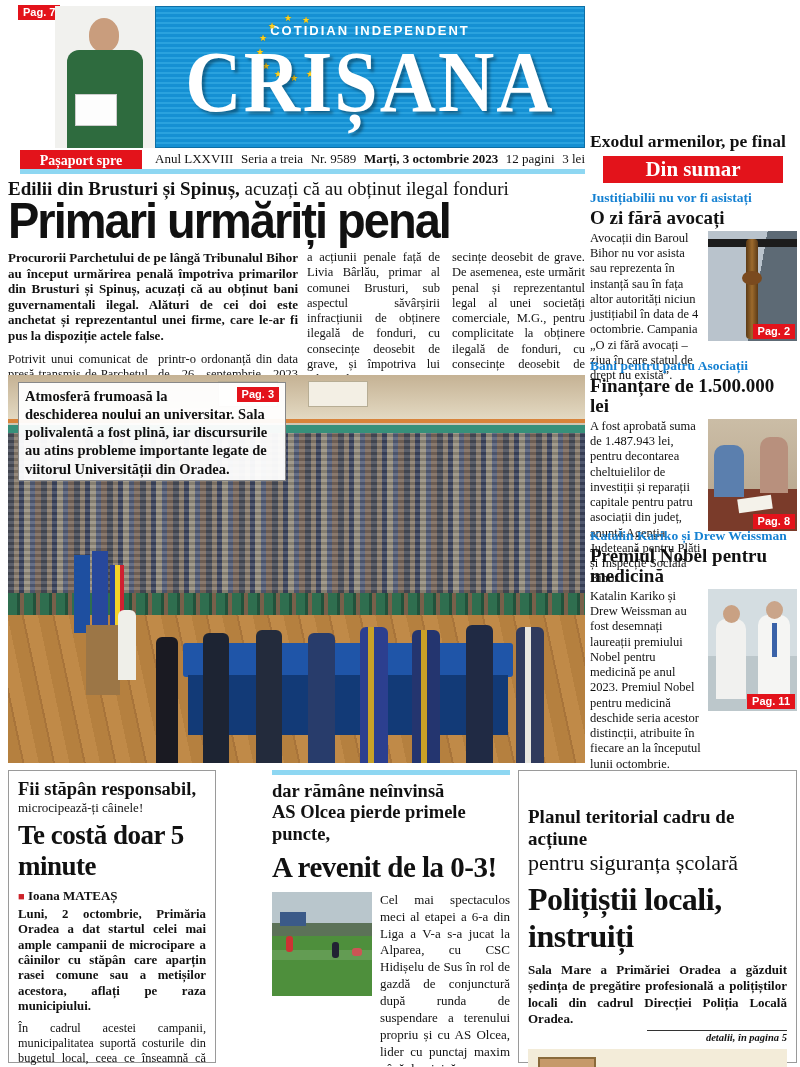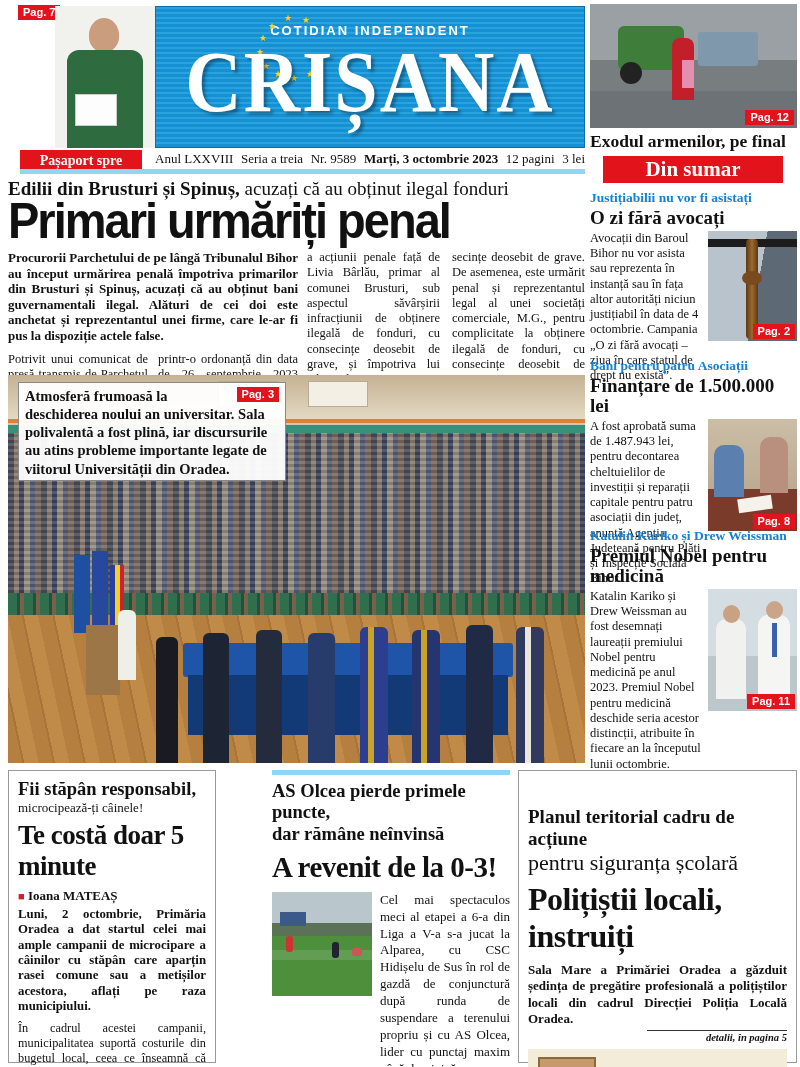--- a/index.html
+++ b/index.html
@@ -232,28 +232,20 @@
     <div class="fig" style="left:458px; top:250px; width:27px; height:138px; background:#202a44;"></div>
     <div class="fig" style="left:508px; top:252px; width:28px; height:136px; background:linear-gradient(90deg,#303a5c 0 9px,#e8e6df 9px 15px,#303a5c 15px 28px);"></div>
     <div class="fig" style="left:148px; top:262px; width:22px; height:126px; background:#1a1a22;"></div>
   </div>
   <div class="abs caption-box">
     <span class="badge">Pag. 3</span>
     <span>Atmosferă frumoasă la deschiderea noului an universitar. Sala polivalentă a fost plină, iar discursurile au atins probleme importante legate de viitorul Universității din Oradea.</span>
   </div>
 
   <div class="abs sidebar">
-    <div class="sb-photo1">
-      <div class="sb1-tractor"></div>
-      <div class="sb1-wheel"></div>
-      <div class="sb1-truck"></div>
-      <div class="sb1-red"></div>
-      <div class="sb1-pink"></div>
-      <span class="badge" style="position:absolute; right:3px; bottom:3px;">Pag. 12</span>
-    </div>
     <div class="sb-caption">Exodul armenilor, pe final</div>
     <div class="din-sumar">Din sumar</div>
 
     <div class="sb-item" style="top:190px;">
       <div class="sb-kicker">Justițiabilii nu vor fi asistați</div>
       <div class="sb-title">O zi fără avocați</div>
       <div class="sb-row">
         <div class="sb-body">Avocații din Baroul Bihor nu vor asista sau reprezenta în instanță sau în fața altor autorități niciun justițiabil în data de 4 octombrie. Campania „O zi fără avocați – ziua în care statul de drept nu există”.</div>
         <div class="sb-pic pic-justice">
           <div class="pj-bar"></div>
@@ -305,22 +297,22 @@
       <span class="sq">■</span>
       <span>Ioana MATEAȘ</span>
     </div>
     <div class="lead-bold" style="font-size:12.8px;">Luni, 2 octombrie, Primăria Oradea a dat startul celei mai ample campanii de microcipare a câinilor cu stăpân care aparțin rasei comune sau a metișilor acestora, aflați pe raza municipiului.</div>
     <div class="bl-body">În cadrul acestei campanii, municipalitatea suportă costurile din bugetul local, ceea ce înseamnă că fiecare deținător sau proprietar poate să-și microcipeze gratuit patrupedul. Programul se va derula atât în cele două cabinete veterinare cu care administrația publică locală a încheiat contracte, cât și pe teren, în locații prestabilite și anunțate din timp. După finalizarea campaniei, care se va întinde pe maximum un an, proprietarii de câini vor mai avea la dispoziție 2-3 luni pentru a-și microcipa pe cost propriu animalele. După această perioadă, se va pune în aplicare legislația în vigoare. Legislația prevede obligativitatea microcipării animalului de companie, în caz contrar proprietarul fiind pasibil de sancțiune, conform legii.</div>
 
   </div>
 
   <div class="abs bm">
     <div class="bm-cyan"></div>
+    <div class="bm-kicker">dar rămâne neînvinsă</div>
     <div class="bm-kicker">AS Olcea pierde primele puncte,</div>
-    <div class="bm-kicker">dar rămâne neînvinsă</div>
     <div class="bm-title">A revenit de la 0-3!</div>
     <div class="bm-row">
       <div class="bm-photo">
         <div class="bm-house"></div>
         <div class="bm-stripe"></div>
         <div class="bm-f1"></div>
         <div class="bm-f2"></div>
         <div class="bm-f3"></div>
       </div>
       <div>

